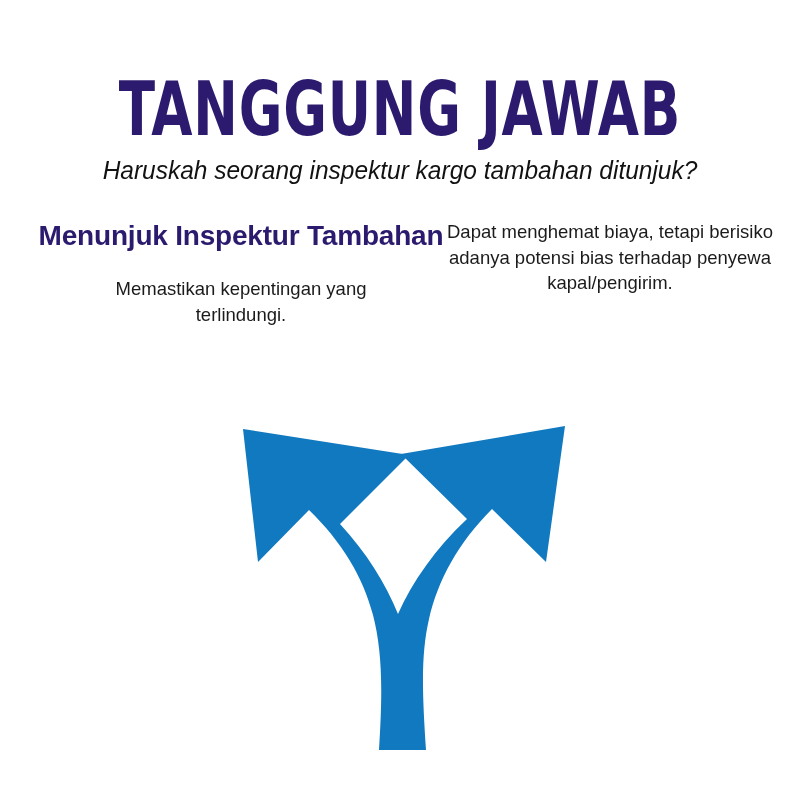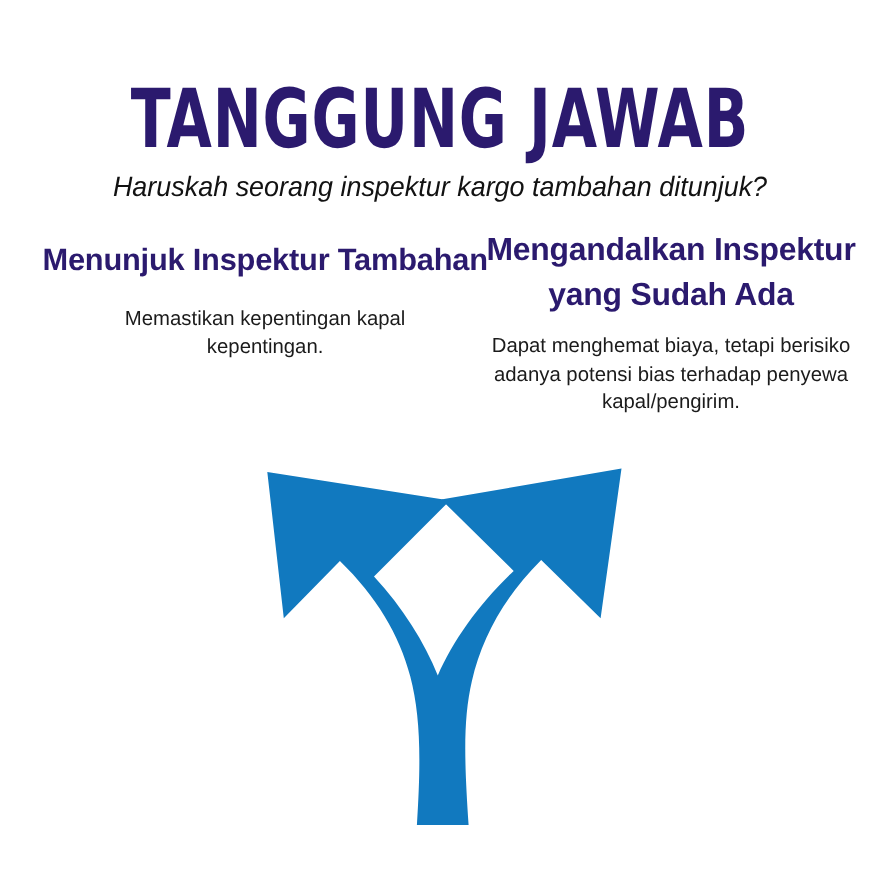--- a/index.html
+++ b/index.html
@@ -124,25 +124,24 @@
 <body>
 
 <div id="poster">
 
   <div class="title">TANGGUNG JAWAB</div>
 
   <div class="subtitle">Haruskah seorang inspektur kargo tambahan ditunjuk?</div>
 
   <div class="column left">
     <h2 class="col-heading">Menunjuk Inspektur Tambahan</h2>
-    <p class="col-body">Memastikan kepentingan kapal kepentingan.</p>
+    <p class="col-body">Memastikan kepentingan yang terlindungi.</p>
   </div>
 
   <div class="column right">
-    <h2 class="col-heading">Mengandalkan Inspektur yang Sudah Ada</h2>
     <p class="col-body">Dapat menghemat biaya, tetapi berisiko adanya potensi bias terhadap penyewa kapal/pengirim.</p>
   </div>
 
   <div class="arrow-wrap">
     <svg viewBox="0 0 376 350" xmlns="http://www.w3.org/2000/svg">
       <path fill="#1179bf" d="M 27,15
                L 193,41
                L 124,110
                C 150,138 170,170 182,200
                C 196,168 220,134 251,105

